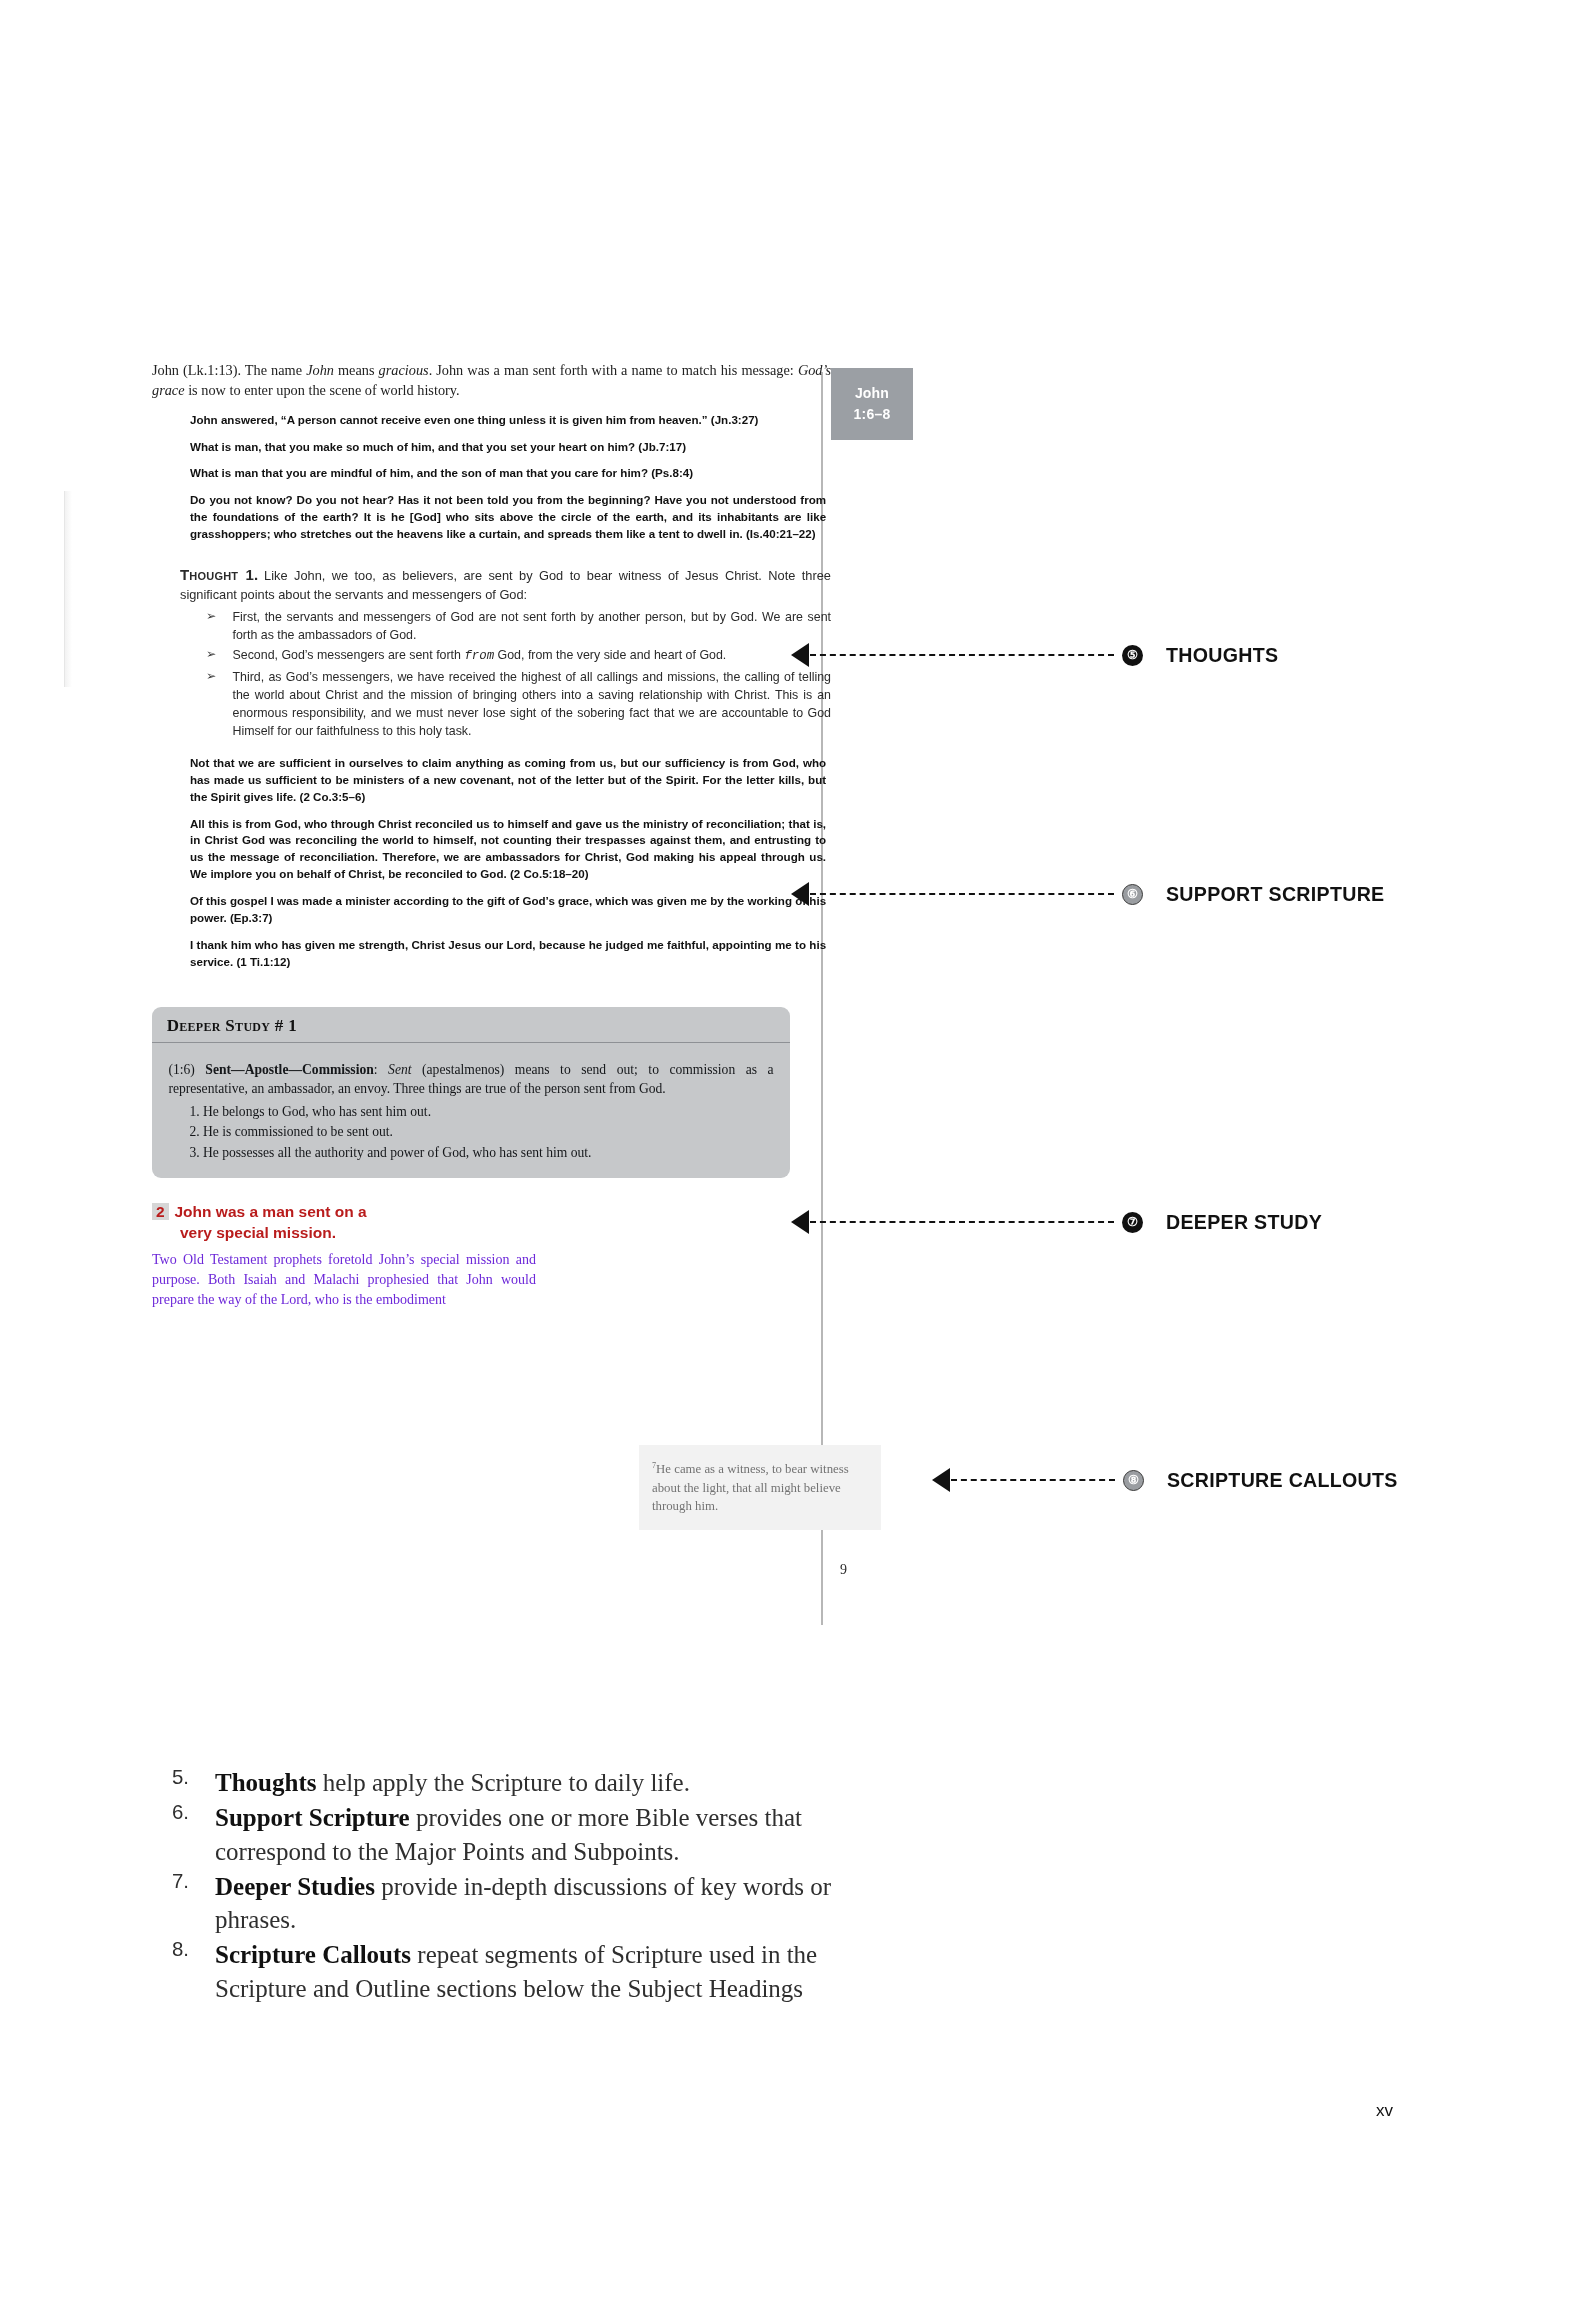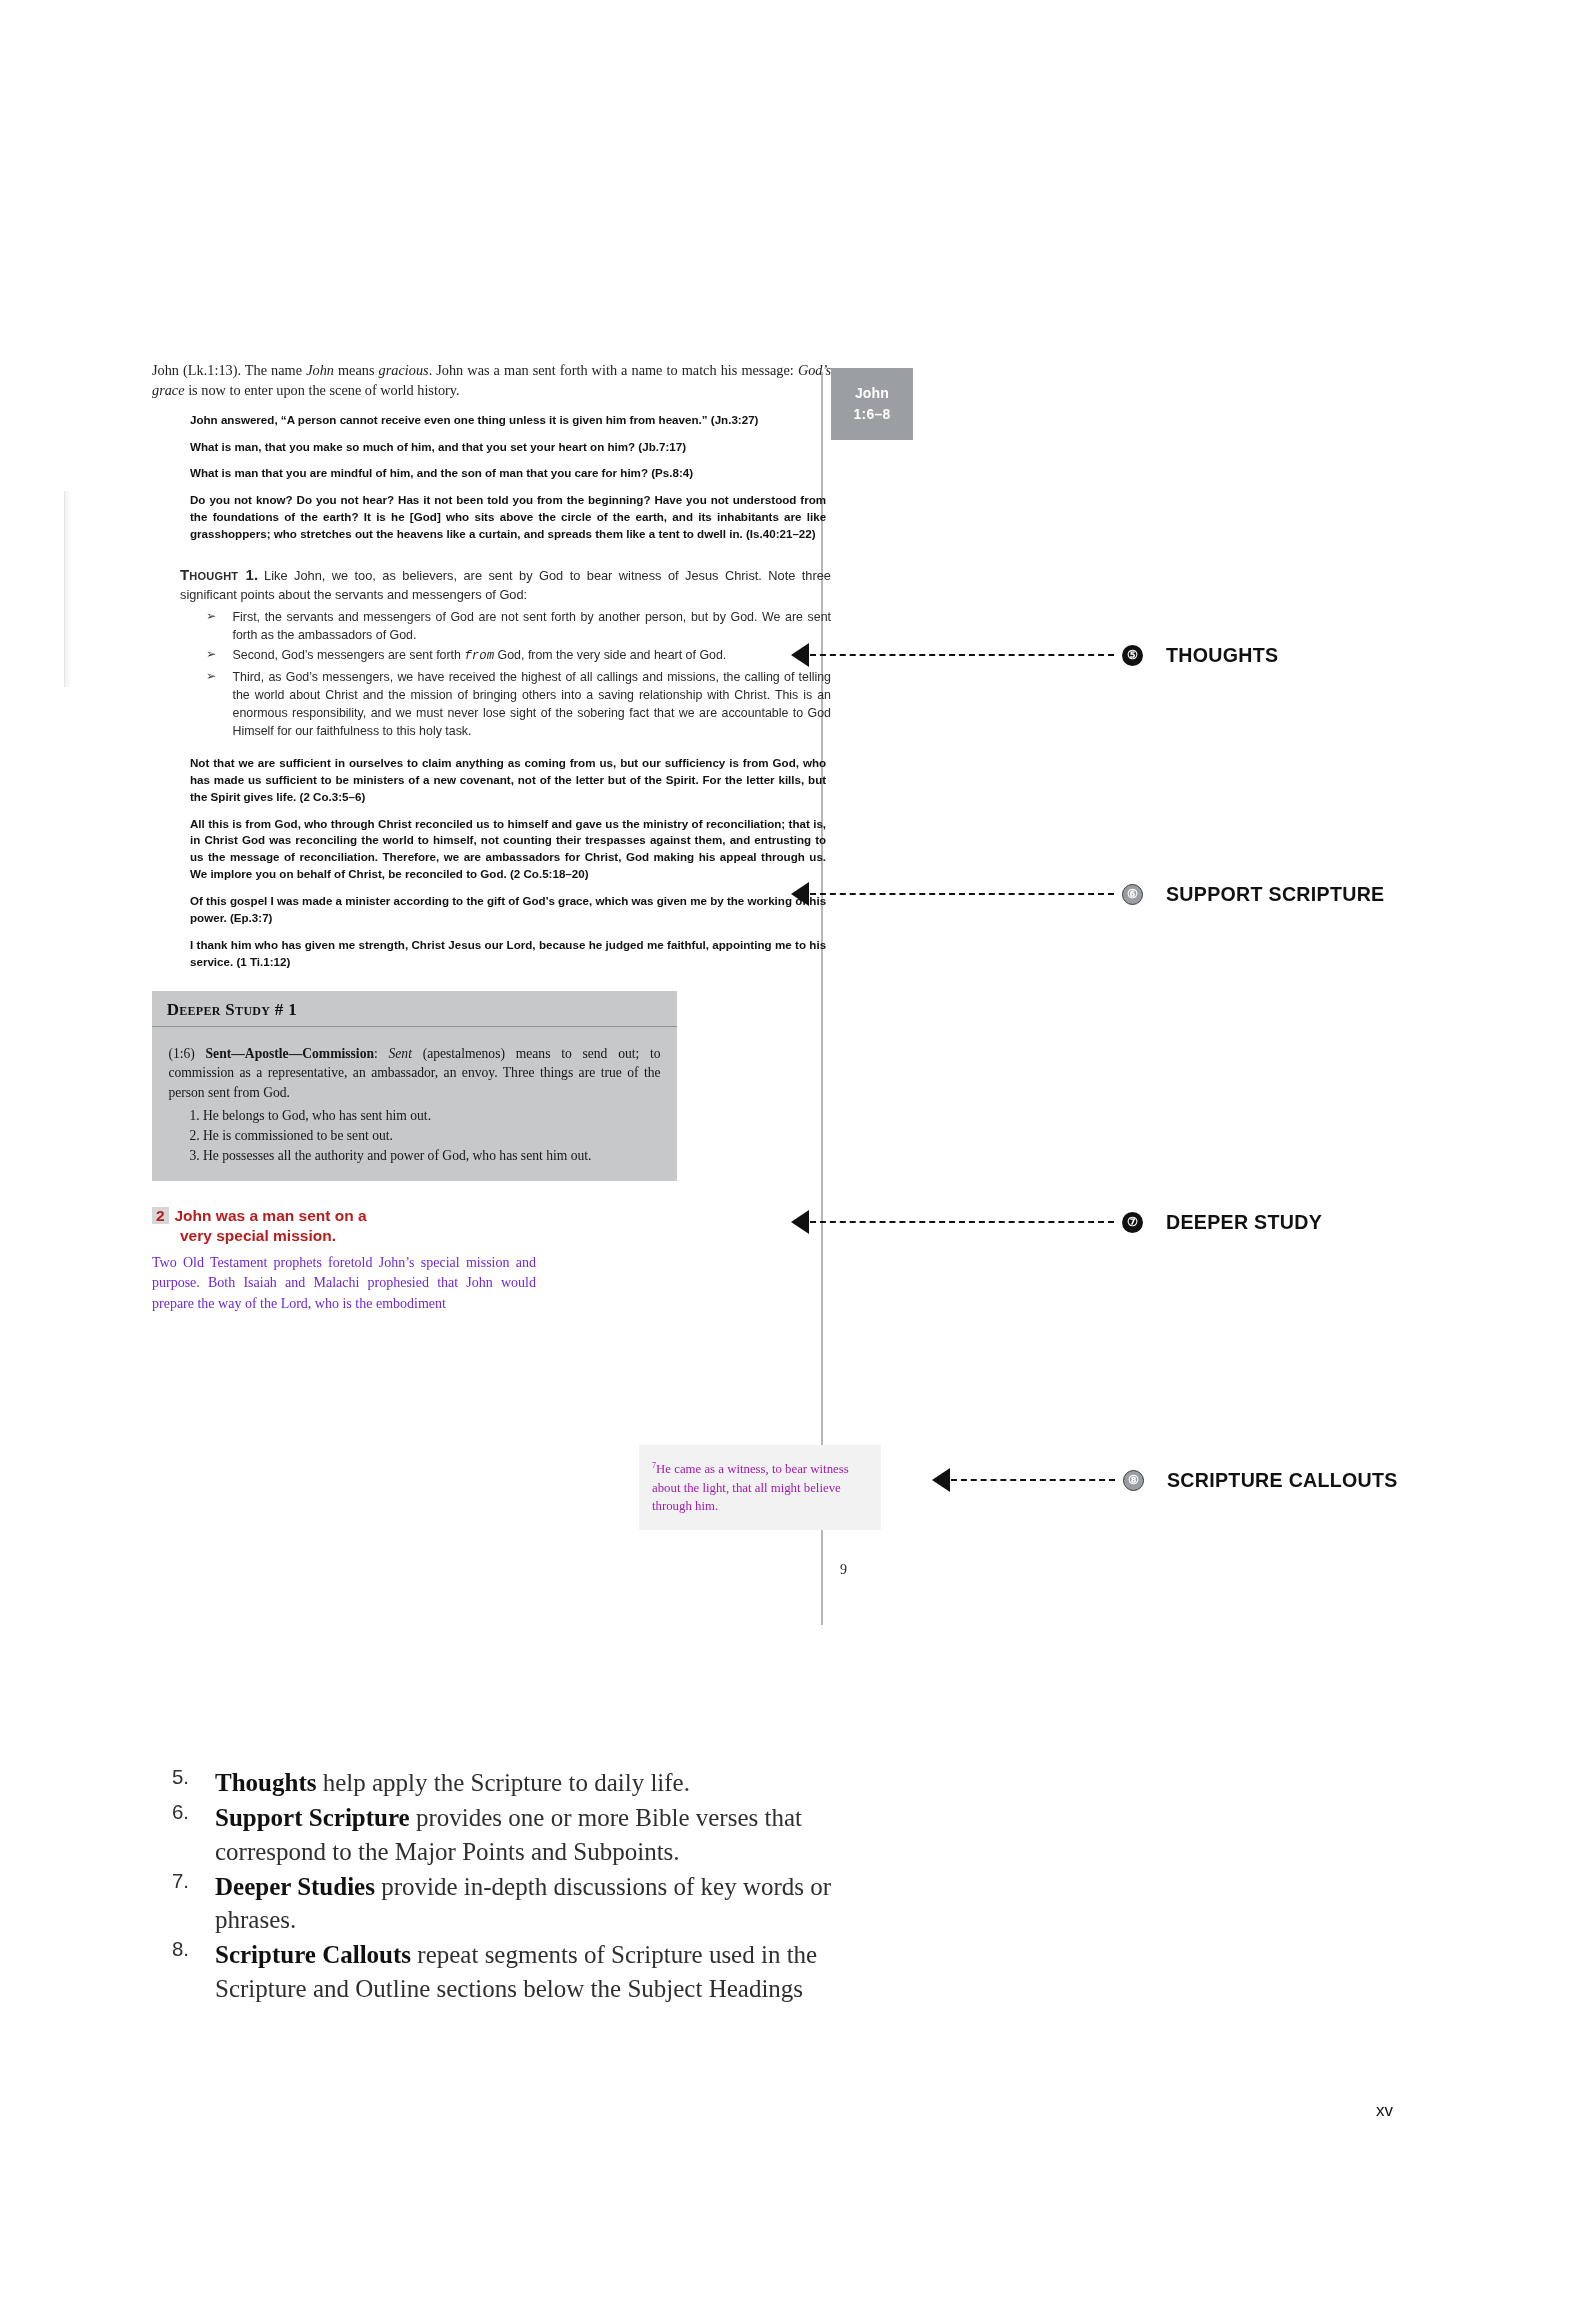--- a/index.html
+++ b/index.html
@@ -128,25 +128,26 @@
   .bullets li i { font-style: italic; font-family: Liberation Mono, monospace; }
 
   .support-block {
     margin-top: 14.7px;
     margin-left: 38px;
     margin-right: 4.9px;
   }
 
   
   .ds-box {
-    margin-top: 21px;
+    margin-top: 37px;
     background: #c6c8ca;
-    width: 525px;
+    width: 638px;
     box-sizing: border-box;
     padding: 0;
+    border-radius: 9px;
   }
   .ds-head {
     padding: 8.2px 14.7px 6.5px 14.7px;
     border-bottom: 1.6px solid #8e9195;
   }
   .ds-head-title {
     font-family: "Liberation Serif", serif;
     font-variant: small-caps;
     font-weight: bold;
     font-size: 17px;
@@ -212,21 +213,21 @@
     position: absolute;
     left: 639px;
     top: 1445px;
     width: 242px;
     background: #f2f2f2;
     padding: 14.7px 13px 14.7px 13px;
     box-sizing: border-box;
     font-family: "Liberation Serif", serif;
     font-size: 12.8px;
     line-height: 1.45;
-    color: #a21caf;
+    color: #737373;
   }
   .sc-box sup { font-size: 8.2px; vertical-align: super; }
 
   .inner-page-num {
     position: absolute;
     left: 840px;
     top: 1562px;
     font-family: "Liberation Serif", serif;
     font-size: 14px;
     color: #2a2a2a;

